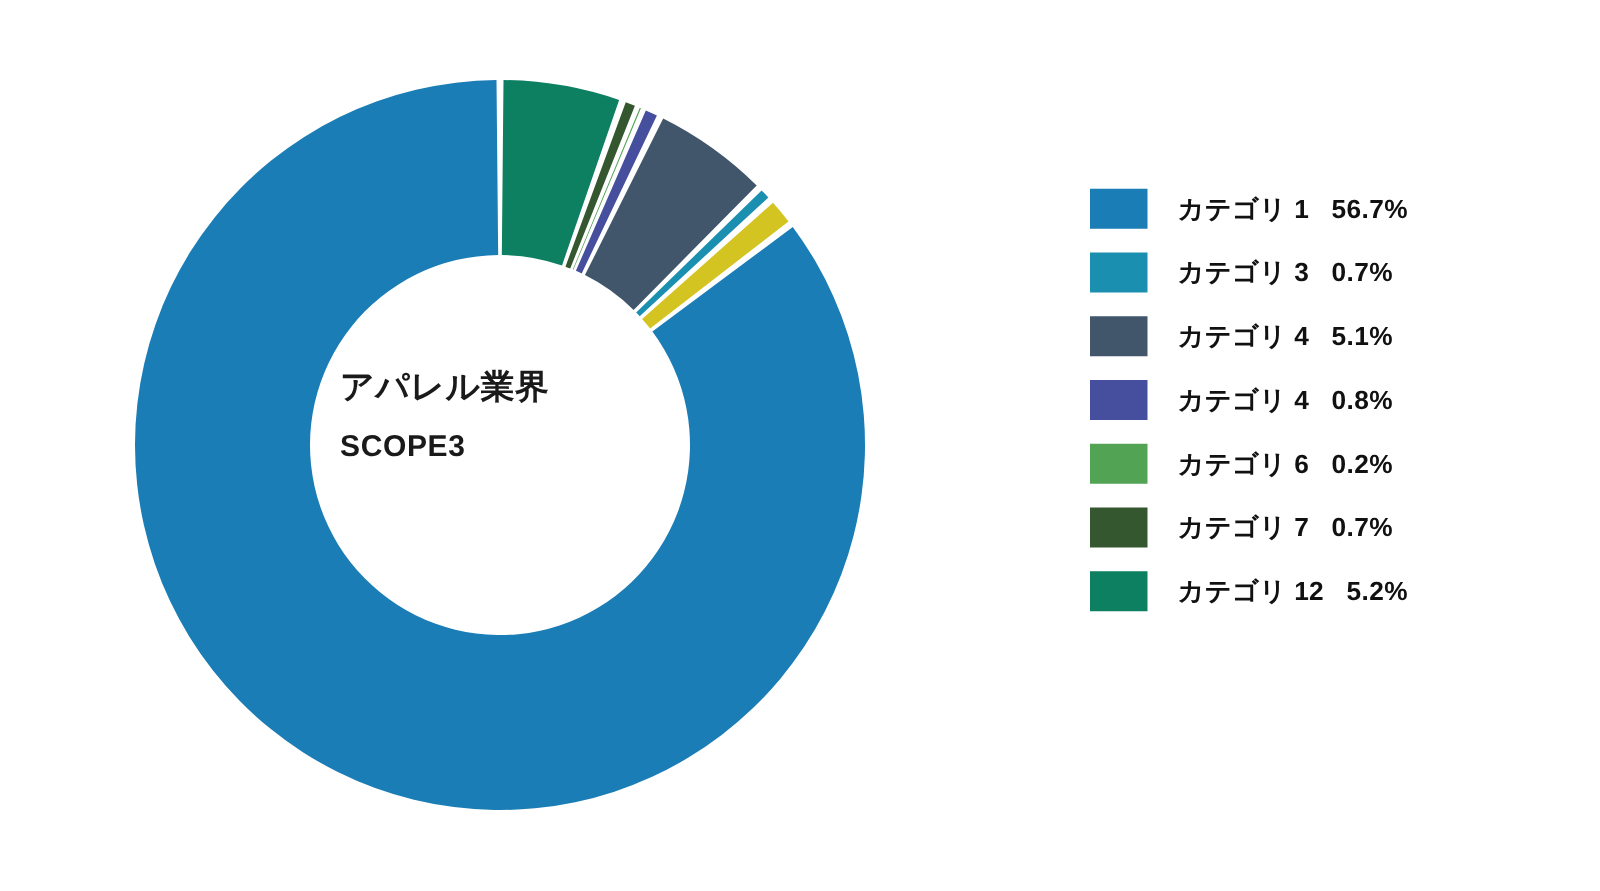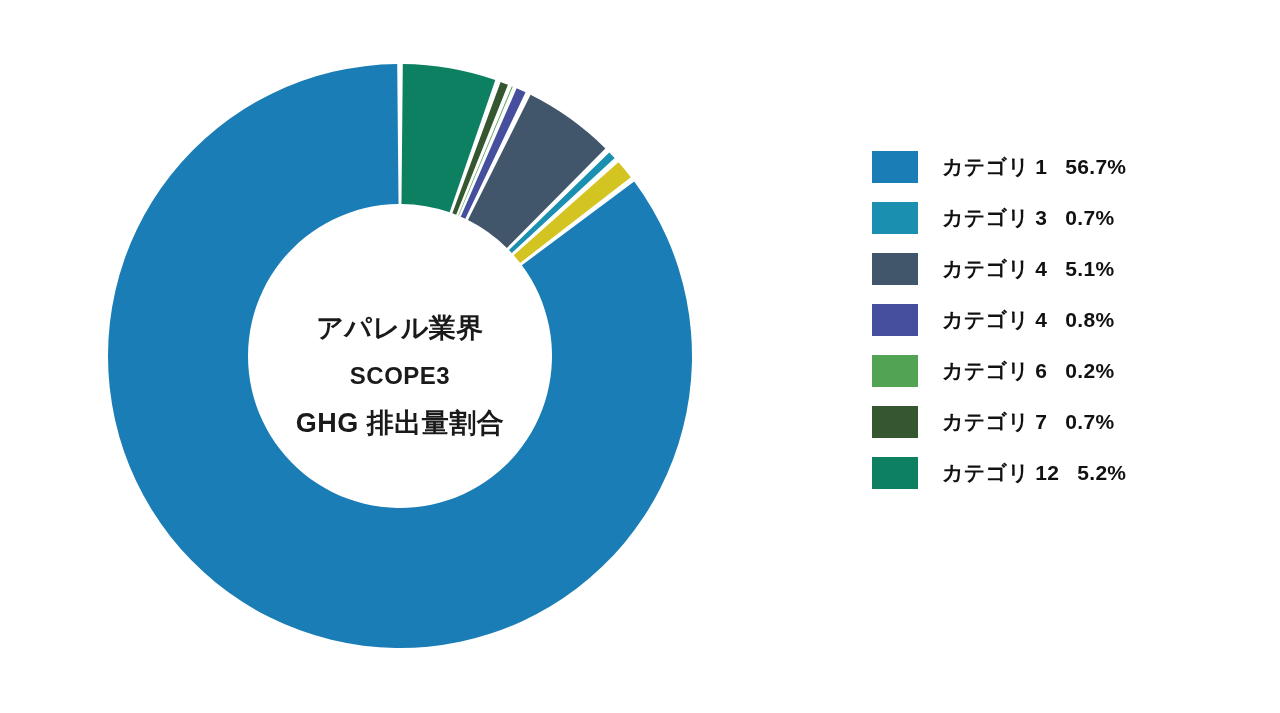--- a/index.html
+++ b/index.html
@@ -33,24 +33,24 @@
   #donut-svg {
     display: block;
     width: 592px;
     height: 592px;
   }
 
   
   #center-label {
     position: absolute;
     left: 400px;
-    top: 376px;
+    top: 344px;
     transform: translate(-50%, -50%);
     width: 256px;
-    text-align: center;
+    text-align: left;
     pointer-events: none;
   }
   #center-label .line {
     font-weight: bold;
     color: #1a1a1a;
     line-height: 1.0;
     letter-spacing: 0.5px;
     white-space: nowrap;
   }
   #center-label .l1 { font-size: 27px; margin-bottom: 22px; }
@@ -110,21 +110,20 @@
           <path d="M 408.74117784496906 26.642566803644627 A 292 292 0 0 0 407.8544842557806 26.27314862647927 L 354.22562194136526 155.59424175077004 A 152 152 0 0 1 354.6871884672442 155.786541623815 Z" fill="#52a454"></path>
           <path d="M 403.92266644563597 24.676027474047203 A 292 292 0 0 0 396.5979104531247 21.8758303022787 L 348.3660355783389 153.30522673269303 A 152 152 0 0 1 352.17892225937214 154.7628636166273 Z" fill="#35572f"></path>
           <path d="M 391.31688851950537 19.995125472465247 A 292 292 0 0 0 298.80295573102154 4.013453325037688 L 297.4590728462852 144.00700310070457 A 152 152 0 0 1 345.61701046220827 152.32622969799561 Z" fill="#0d8062"></path>
         </g>
     </svg>
   </div>
 
   <div id="center-label">
     <div class="line l1">アパレル業界</div>
     <div class="line l2">SCOPE3</div>
-    <div class="line l3">GHG 排出量割合</div>
   </div>
 
   <div id="legend">
       <div class="legend-item">
         <span class="legend-swatch" style="background: rgb(26, 125, 182);"></span>
         <span class="legend-text"><span class="legend-label">カテゴリ 1</span><span class="legend-value">56.7%</span></span>
       </div>
       <div class="legend-item">
         <span class="legend-swatch" style="background: rgb(26, 143, 176);"></span>
         <span class="legend-text"><span class="legend-label">カテゴリ 3</span><span class="legend-value">0.7%</span></span>

